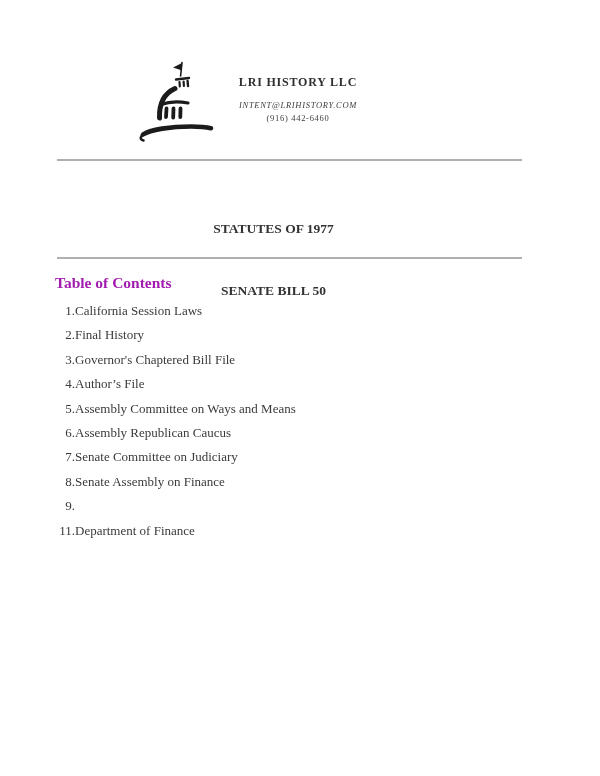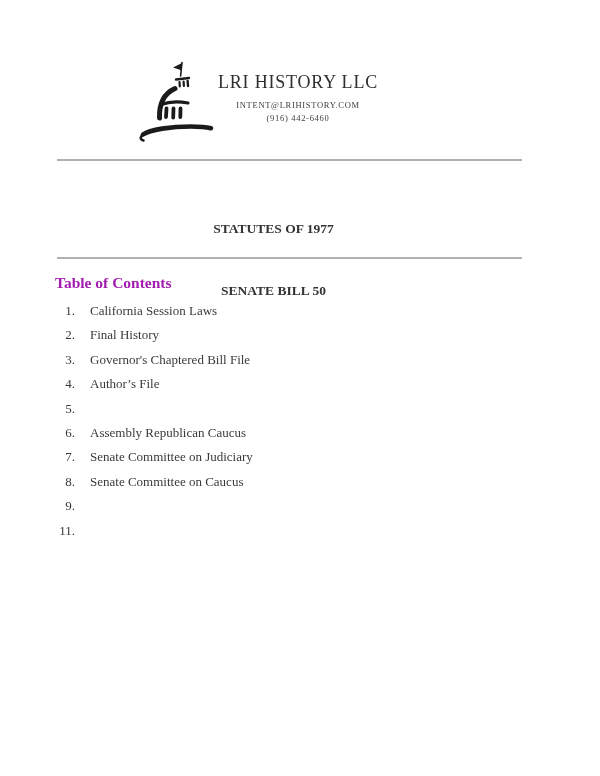--- a/index.html
+++ b/index.html
@@ -24,32 +24,33 @@
     height: 84px;
   }
   .letterhead-text {
     position: absolute;
     left: 0;
     top: 72px;
     width: 596px;            
     text-align: center;
   }
   .company-name {
-    font-size: 18px;
+    font-size: 12px;
     letter-spacing: 0.8px;
     color: #2e2e2e;
     line-height: 21px;
+    font-weight: bold;
   }
   .contact-line {
     font-size: 8.5px;
     letter-spacing: 0.7px;
     color: #3c3c3c;
     line-height: 13px;
   }
-  .contact-line.first { margin-top: 6px; }
+  .contact-line.first { margin-top: 6px; font-style: italic; }
 
   
   .rule {
     position: absolute;
     left: 57px;
     width: 465px;
     height: 1.5px;
     background: #b0b0b0;
   }
   .rule-top { top: 159px; }
@@ -90,21 +91,20 @@
     line-height: 15.8px;
     margin-bottom: 8.6px;
     color: #3a3a3a;
   }
   .toc-num {
     width: 20px;
     text-align: right;
     flex: 0 0 20px;
   }
   .toc-label {
-    margin-left: 15px;
   }
 </style>
 </head>
 <body>
 
 <div class="page">
 
   <svg class="logo" viewBox="0 0 82 84" fill="none" stroke="#1b1b1b" stroke-linecap="round" stroke-linejoin="round">
 
     <path d="M46,4 L37,8.5 L46,11.5 Z" fill="#1b1b1b" stroke="none"></path>
@@ -155,34 +155,36 @@
     <div class="toc-item">
       <span class="toc-num">3.</span>
       <span class="toc-label">Governor's Chaptered Bill File</span>
     </div>
     <div class="toc-item">
       <span class="toc-num">4.</span>
       <span class="toc-label">Author’s File</span>
     </div>
     <div class="toc-item">
       <span class="toc-num">5.</span>
+      <span class="toc-label">Assembly Committee on Ways and Means</span>
     </div>
     <div class="toc-item">
       <span class="toc-num">6.</span>
       <span class="toc-label">Assembly Republican Caucus</span>
     </div>
     <div class="toc-item">
       <span class="toc-num">7.</span>
       <span class="toc-label">Senate Committee on Judiciary</span>
     </div>
     <div class="toc-item">
       <span class="toc-num">8.</span>
-      <span class="toc-label">Senate Committee on Caucus</span>
+      <span class="toc-label">Senate Assembly on Finance</span>
     </div>
     <div class="toc-item">
       <span class="toc-num">9.</span>
     </div>
     <div class="toc-item">
       <span class="toc-num">11.</span>
+      <span class="toc-label">Department of Finance</span>
     </div>
   </div>
 
 </div>
 
 </body></html>

